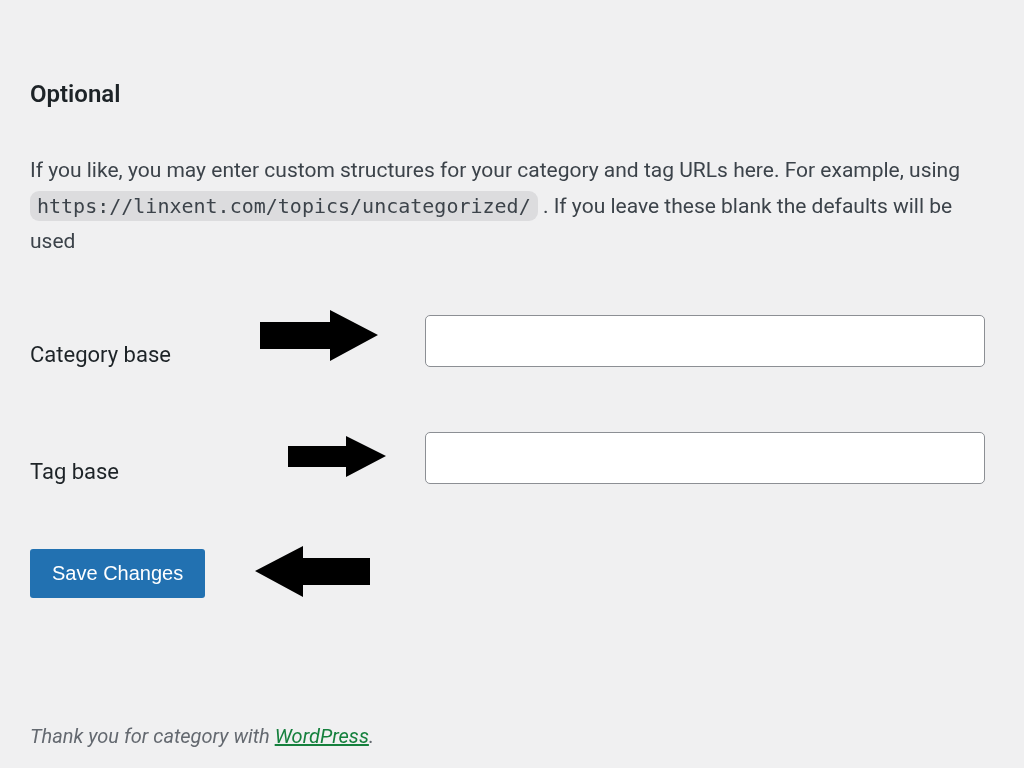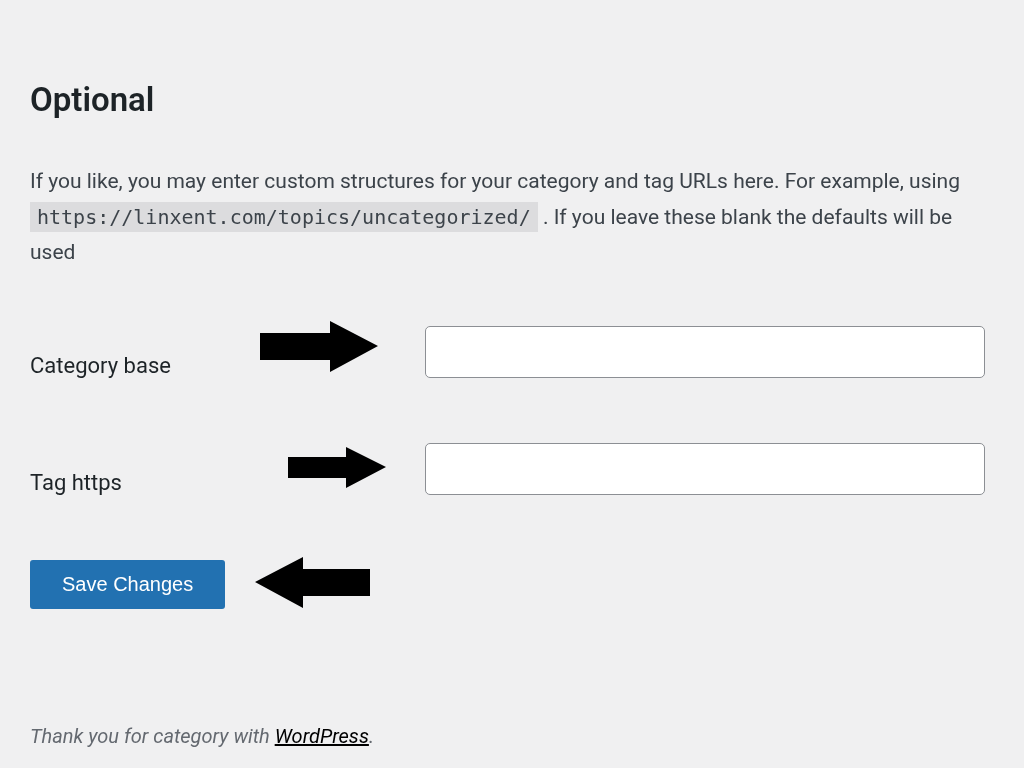--- a/index.html
+++ b/index.html
@@ -9,37 +9,38 @@
       background: #f0f0f1;
       font-family: -apple-system, BlinkMacSystemFont, "Segoe UI", Roboto, sans-serif;
       color: #1d2327;
       overflow: hidden;
       position: relative;
     }
     .content {
       padding: 80px 30px 0 30px;
     }
     h2 {
-      font-size: 33px;
+      font-size: 24px;
       font-weight: 600;
       color: #1d2327;
       margin-bottom: 45px;
     }
     .description {
       font-size: 21px;
       line-height: 1.7;
       color: #3c434a;
       margin-bottom: 55px;
     }
     .description code {
       background: #dcdcde;
       padding: 3px 7px;
       font-family: Consolas, Monaco, monospace;
       font-size: 20px;
       color: #3c434a;
+      border-radius: 9px;
     }
     .form-row {
       display: flex;
       align-items: flex-end;
       margin-bottom: 65px;
       position: relative;
     }
     .form-label {
       width: 220px;
       font-size: 22px;
@@ -58,40 +59,40 @@
     }
     .submit-wrap {
       margin-top: 10px;
       position: relative;
     }
     .save-btn {
       background: #2271b1;
       color: #fff;
       border: none;
       font-size: 20px;
-      padding: 13px 32px;
+      padding: 13px 22px;
       border-radius: 3px;
       cursor: pointer;
     }
     .arrow {
       position: absolute;
     }
     .arrow svg {
       display: block;
     }
     .footer {
       position: absolute;
       bottom: 20px;
       left: 30px;
       font-size: 20px;
       font-style: italic;
       color: #646970;
     }
     .footer a {
-      color: #000000;
+      color: #15803d;
       text-decoration: underline;
       font-style: italic;
     }
   </style>
 </head>
 <body>
 
 <div class="content">
   <h2>Optional</h2>
 
@@ -105,21 +106,21 @@
     <label class="form-label">Category base</label>
     <span class="arrow" style="left:230px; top:-7px;">
       <svg width="120" height="55" viewBox="0 0 120 55">
         <polygon points="0,14 70,14 70,2 118,27 70,53 70,41 0,41" fill="#000"></polygon>
       </svg>
     </span>
     <input type="text" class="form-input" value="" style="">
   </div>
 
   <div class="form-row">
-    <label class="form-label">Tag https</label>
+    <label class="form-label">Tag base</label>
     <span class="arrow" style="left:258px; top:2px;">
       <svg width="100" height="45" viewBox="0 0 100 45">
         <polygon points="0,12 58,12 58,2 98,22 58,43 58,33 0,33" fill="#000"></polygon>
       </svg>
     </span>
     <input type="text" class="form-input" value="" style="">
   </div>
 
   <div class="submit-wrap">
     <button class="save-btn">Save Changes</button>

